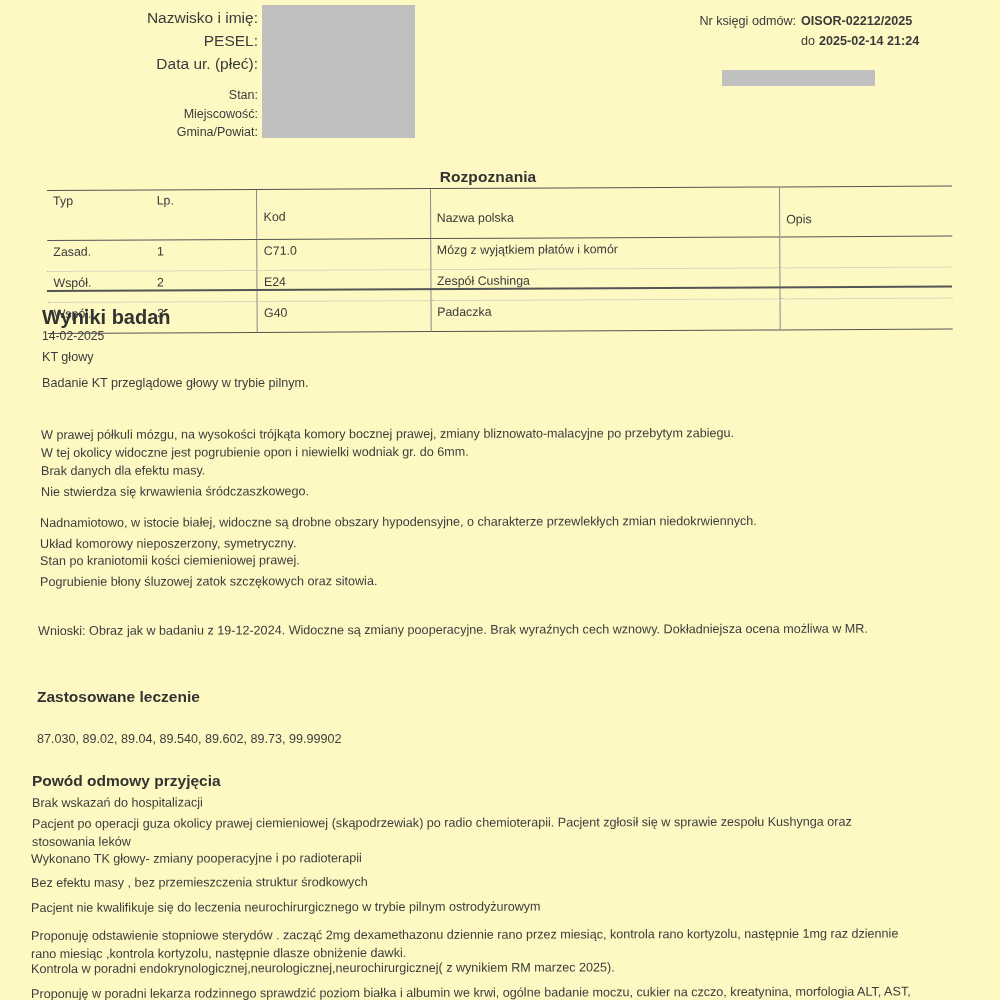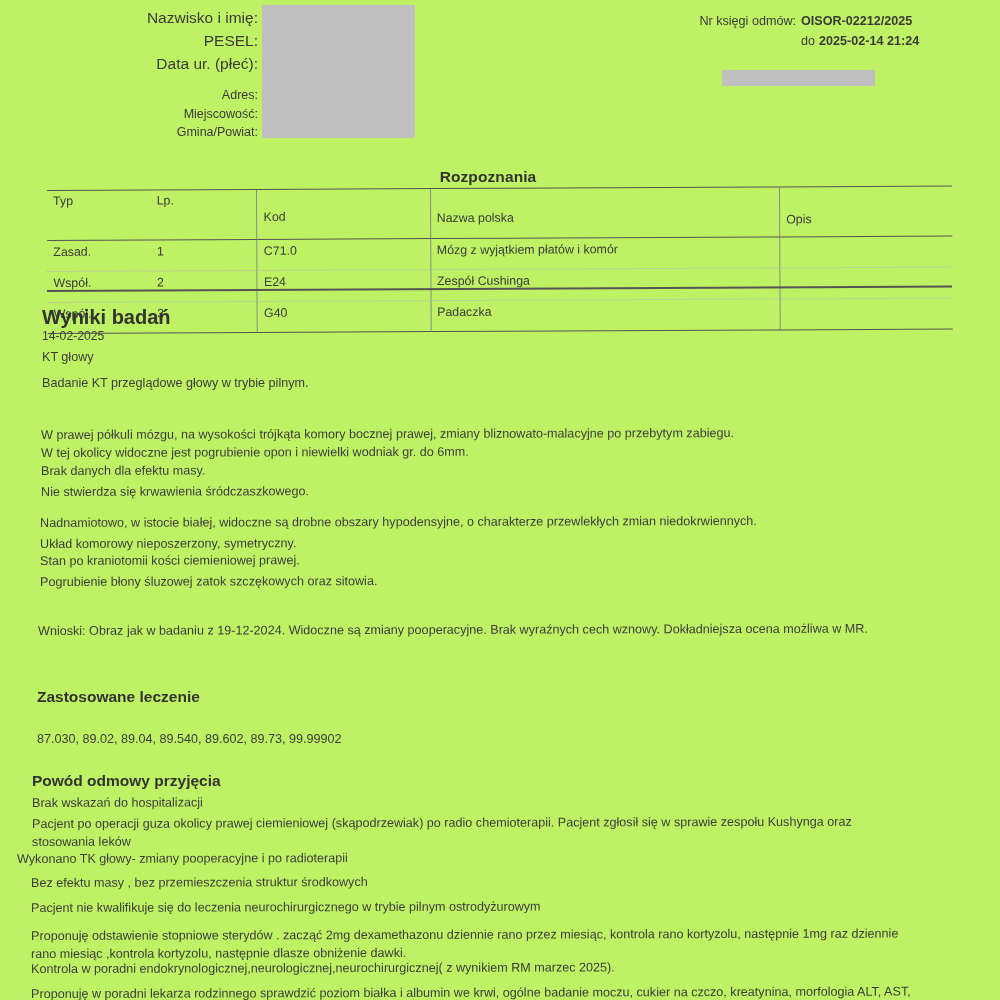--- a/index.html
+++ b/index.html
@@ -11,21 +11,21 @@
     width: 1000px;
     height: 1000px;
     position: relative;
     overflow: hidden;
     font-family: "Liberation Sans", sans-serif;
     color: #ララ;
   }
   .page {
     position: absolute;
     inset: 0;
-    background: #bef264;
+    background: #fef9c3;
     color: #3c3c3c;
   }
 
   
   .hdr-left {
     position: absolute;
     left: 100px;
     top: 6px;
     width: 158px;
     text-align: right;
@@ -173,21 +173,21 @@
 </head>
 <body>
 
 <div class="page">
 
   <div class="hdr-left">
     <div>Nazwisko i imię:</div>
     <div>PESEL:</div>
     <div>Data ur. (płeć):</div>
     <div class="gap"></div>
-    <div class="small">Adres:</div>
+    <div class="small">Stan:</div>
     <div class="small">Miejscowość:</div>
     <div class="small">Gmina/Powiat:</div>
   </div>
 
   <div class="redact-main"></div>
   <div class="redact-bar"></div>
 
   <div class="hdr-right">
     <div class="row">
       <span class="lbl">Nr księgi odmów:</span>
@@ -258,21 +258,21 @@
 
   <div class="sec-h h-lecz">Zastosowane leczenie</div>
   <div class="line" style="left:37px; top:732px;">87.030, 89.02, 89.04, 89.540, 89.602, 89.73, 99.99902</div>
 
   <div class="sec-h h-powod">Powód odmowy przyjęcia</div>
 
   <div class="line skew-a" style="left:32px; top:796px;">Brak wskazań do hospitalizacji</div>
 
   <div class="blk skew-a" style="left:32px; top:816px; width:885px;">Pacjent po operacji guza okolicy prawej ciemieniowej (skąpodrzewiak) po radio chemioterapii. Pacjent zgłosił się w sprawie zespołu Kushynga oraz stosowania leków</div>
 
-  <div class="line skew-a" style="left:17px; top:852px;">Wykonano TK głowy- zmiany pooperacyjne i po radioterapii</div>
+  <div class="line skew-a" style="left:31px; top:852px;">Wykonano TK głowy- zmiany pooperacyjne i po radioterapii</div>
   <div class="line skew-a" style="left:31px; top:876px;">Bez efektu masy , bez przemieszczenia struktur środkowych</div>
   <div class="line skew-a" style="left:31px; top:901px;">Pacjent nie kwalifikuje się do leczenia neurochirurgicznego w trybie pilnym ostrodyżurowym</div>
 
   <div class="blk skew-a" style="left:31px; top:928px; width:890px;">Proponuję odstawienie stopniowe sterydów . zacząć 2mg dexamethazonu dziennie rano przez miesiąc, kontrola rano kortyzolu, następnie 1mg raz dziennie rano miesiąc ,kontrola kortyzolu, następnie dlasze obniżenie dawki.</div>
 
   <div class="line skew-a" style="left:31px; top:962px;">Kontrola w poradni endokrynologicznej,neurologicznej,neurochirurgicznej( z wynikiem RM marzec 2025).</div>
 
   <div class="blk skew-a" style="left:31px; top:986px; width:890px;">Proponuję w poradni lekarza rodzinnego sprawdzić poziom białka i albumin we krwi, ogólne badanie moczu, cukier na czczo, kreatynina, morfologia ALT, AST, TSH, T3, T4.</div>
 
 </div>

